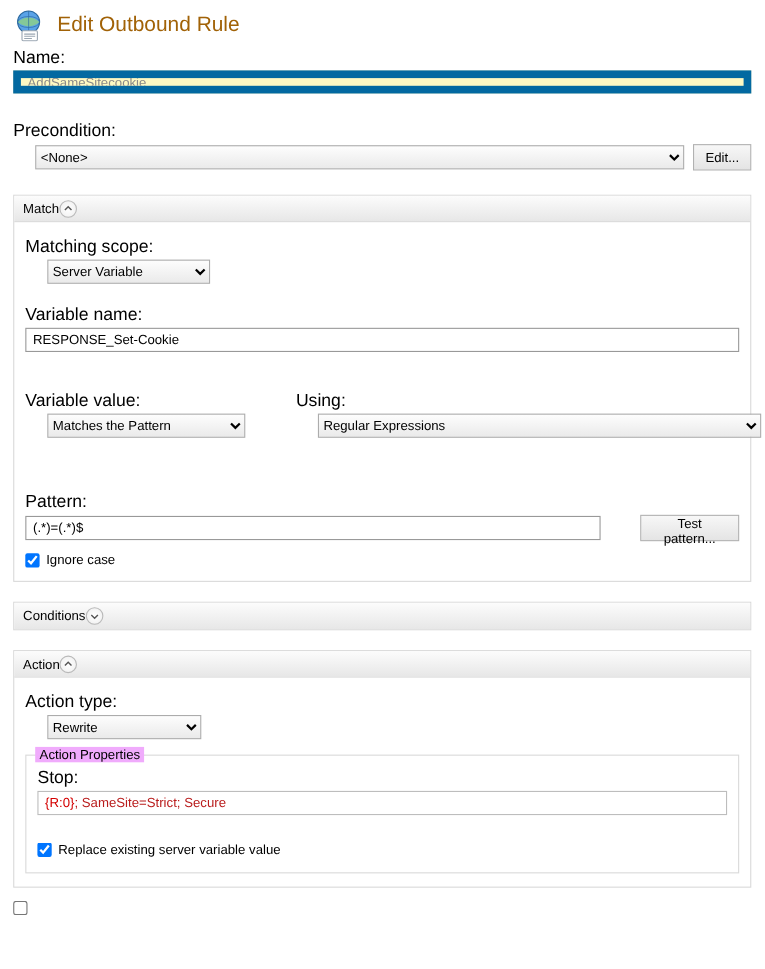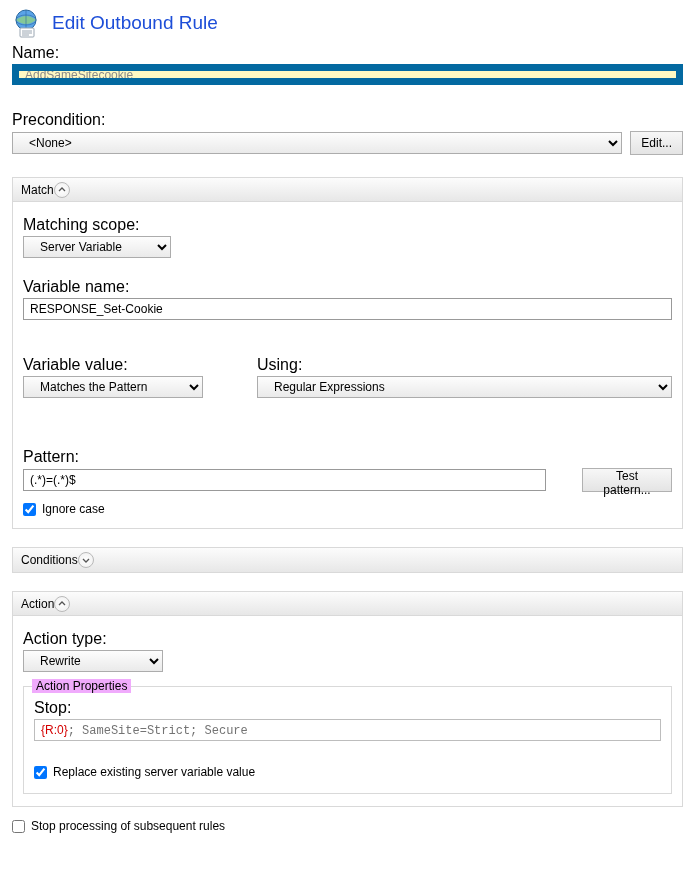--- a/index.html
+++ b/index.html
@@ -1,35 +1,36 @@
 <!DOCTYPE html>
 <html><head>
 <meta charset="utf-8">
 <style>
   * { box-sizing: border-box; font-family: "Segoe UI", Arial, sans-serif; }
   body { margin: 0; padding: 0; background: #fff; width: 695px; font-size: 12px; color: #000; }
   .wrap { padding: 8px 12px 14px 12px; }
 
   .hdr { display: flex; align-items: center; gap: 10px; margin-bottom: 4px; }
   .hdr-icon { width: 30px; height: 30px; display: flex; align-items: center; justify-content: center; }
-  .hdr-title { font-size: 19px; font-weight: 400; color: #1d4ed8; }
+  .hdr-title { font-size: 19px; font-weight: 400; color: #a16207; }
 
   .lbl { font-size: 16px; color: #000; margin-top: 6px; margin-bottom: 2px; }
   .fld-row { display: flex; gap: 8px; align-items: center; margin-bottom: 6px; }
   .disabled-input {
     flex: 1; height: 21px; padding: 3px 6px; border: 7px solid #0369a1;
     background: #fef9c3; color: #8a8a8a; font-size: 12px;
   }
   .text-input {
     flex: 1; height: 22px; padding: 3px 6px; border: 1px solid #999; background: #fff;
     font-size: 12px; color: #000;
   }
   .combo {
-    height: 22px; padding: 1px 12px; border: 1px solid #acacac; background: linear-gradient(#fdfdfd,#eaeaea);
+    height: 22px; padding: 1px 0; border: 1px solid #acacac; background: linear-gradient(#fdfdfd,#eaeaea);
     font-size: 12px;
+    margin-left: 20px;
   }
   .combo.full { width: 100%; }
   .btn {
     height: 24px; padding: 0 10px; border: 1px solid #b1b1b1; background: linear-gradient(#f7f7f7,#e4e4e4);
     font-size: 12px; cursor: pointer;
   }
 
   .panel {
     border: 1px solid #d9d9d9; margin-top: 22px; background: #fff;
   }
@@ -40,37 +41,37 @@
     border-bottom: 1px solid #d9d9d9; font-size: 12px;
   }
   .panel-hdr.collapsed { border-bottom: none; }
   .chev {
     width: 16px; height: 16px; border: 1px solid #b9b9b9; border-radius: 50%;
     background: radial-gradient(#fff,#eee); display:flex; align-items:center; justify-content:center;
     font-size: 9px; color:#555;
   }
   .panel-body { padding: 8px 10px 12px 10px; }
 
-  .row2 { display: flex; gap: 14px; align-items: center; }
+  .row2 { display: flex; gap: 26px; align-items: center; }
   .col { flex: 0 0 auto; }
   .col.grow { flex: 1; }
 
   .group {
     border: 1px solid #d9d9d9; margin-top: 14px; padding: 6px 10px 14px 10px; position: relative;
   }
   .group-title {
     position: absolute; top: -8px; left: 8px; background: #f0abfc; padding: 0 4px; font-size: 12px;
   }
 
   .mono {
     width: 100%; height: 22px; padding: 3px 6px; border: 1px solid #bdbdbd; background: #fff;
     font-family: Consolas, "Courier New", monospace; font-size: 12px; white-space: pre;
   }
   .mono-highlight { color: #d40000; }
-  .mono-normal { color: #737373; font-family: Liberation Mono, monospace; }
+  .mono-normal { color: #b91c1c; }
 
   .chk { display: flex; align-items: center; gap: 6px; margin-top: 10px; }
   .chk input { width: 13px; height: 13px; margin:0; }
   .spc14 { height: 14px; }
   .spc30 { height: 30px; }
   .spc18 { height: 18px; }
 </style>
 </head>
 <body>
 
@@ -198,16 +199,15 @@
         <div class="chk" style="margin-top:6px">
           <input type="checkbox" checked="" style="">
           <span>Replace existing server variable value</span>
         </div>
       </div>
     </div>
   </div>
 
   <div class="chk" style="margin-top:12px">
     <input type="checkbox" style="">
-    <span>Stop processing of subsequent rules</span>
   </div>
 
 </div>
 
 </body></html>

